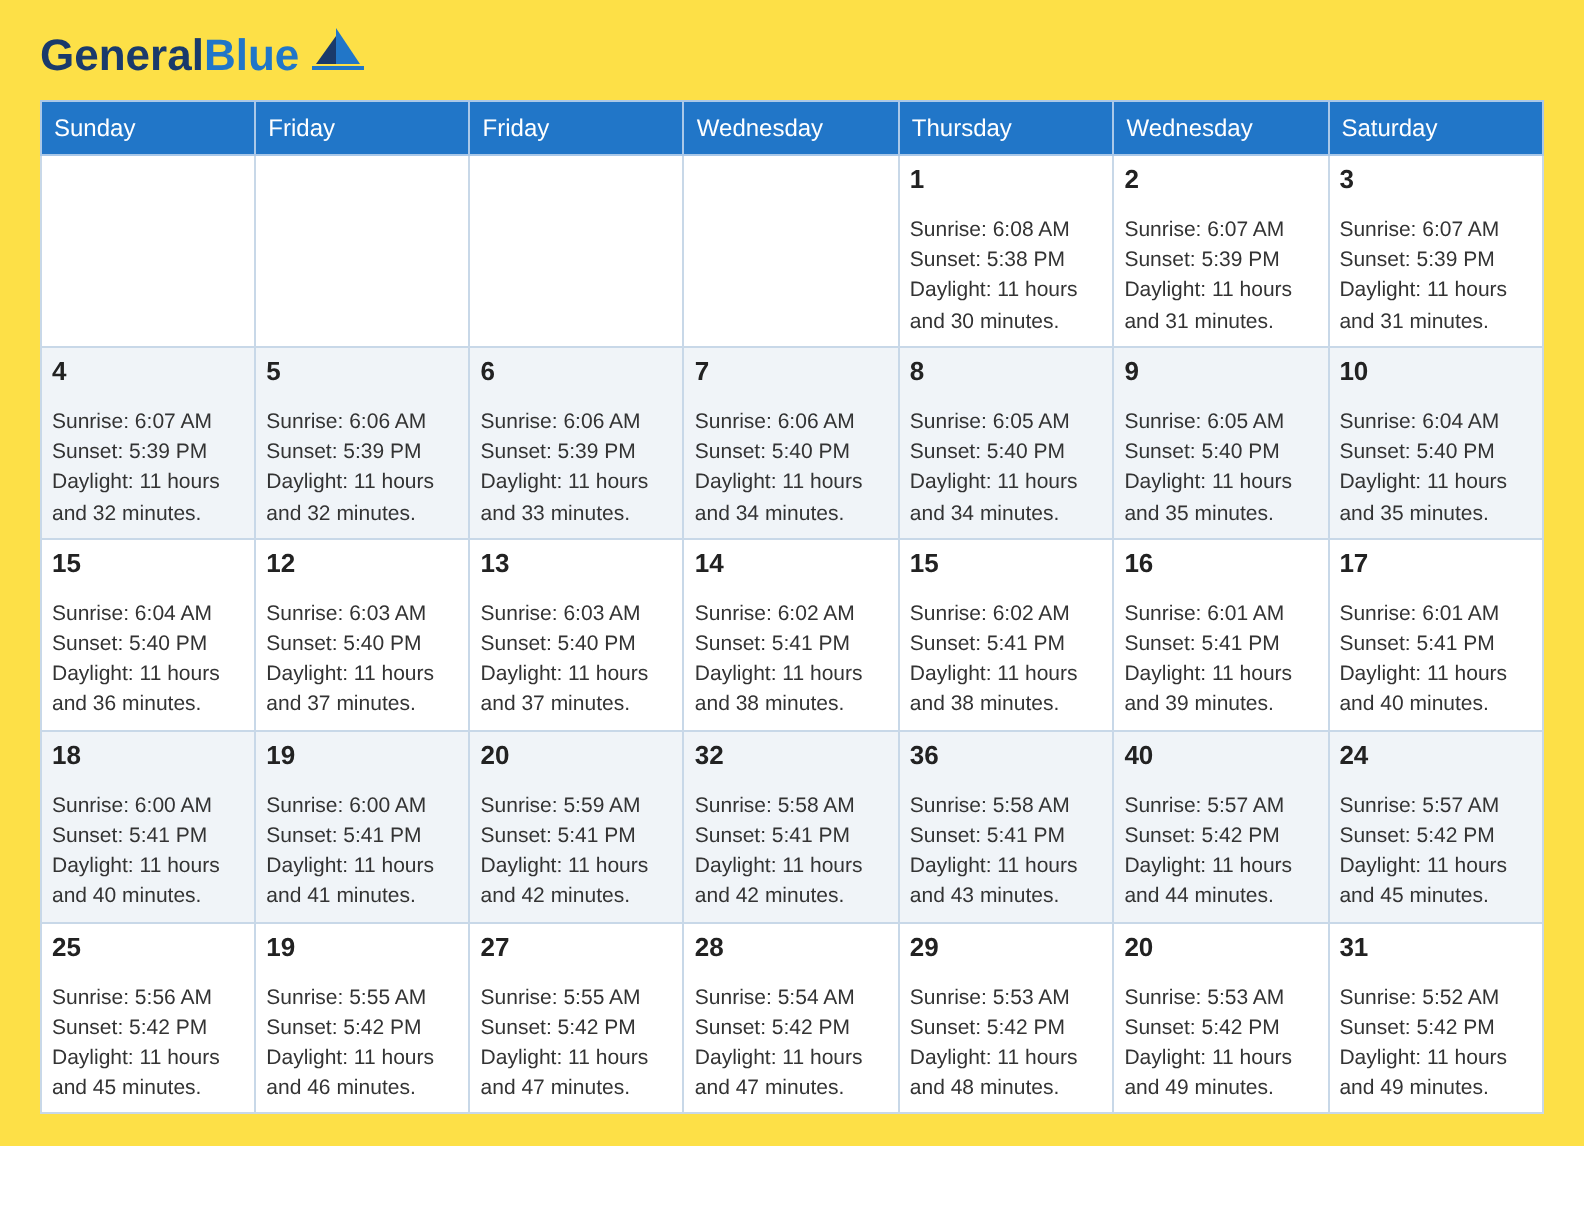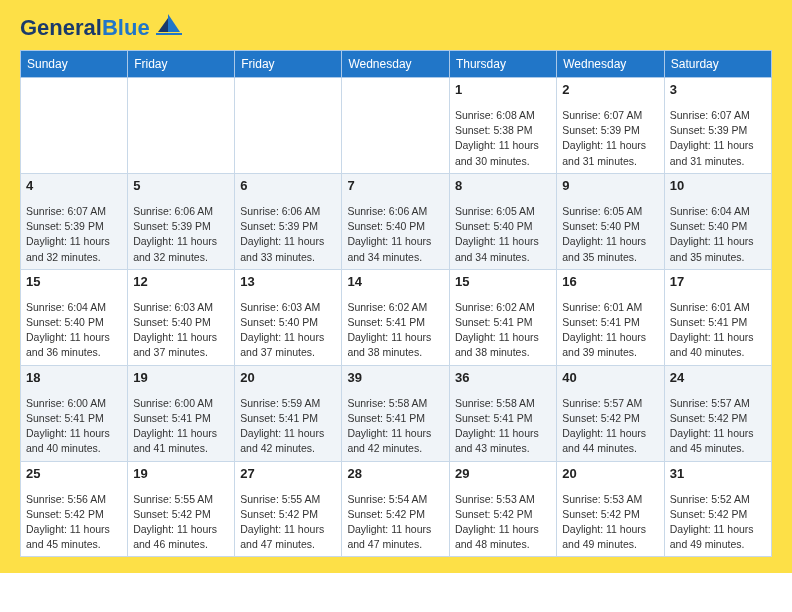--- a/index.html
+++ b/index.html
@@ -216,21 +216,21 @@
           </td>
           <td>
             <div class="day-num">19</div>
             <div class="day-info">Sunrise: 6:00 AM<br>Sunset: 5:41 PM<br>Daylight: 11 hours<br>and 41 minutes.</div>
           </td>
           <td>
             <div class="day-num">20</div>
             <div class="day-info">Sunrise: 5:59 AM<br>Sunset: 5:41 PM<br>Daylight: 11 hours<br>and 42 minutes.</div>
           </td>
           <td>
-            <div class="day-num">39</div>
+            <div class="day-num">32</div>
             <div class="day-info">Sunrise: 5:58 AM<br>Sunset: 5:41 PM<br>Daylight: 11 hours<br>and 42 minutes.</div>
           </td>
           <td>
             <div class="day-num">36</div>
             <div class="day-info">Sunrise: 5:58 AM<br>Sunset: 5:41 PM<br>Daylight: 11 hours<br>and 43 minutes.</div>
           </td>
           <td>
             <div class="day-num">40</div>
             <div class="day-info">Sunrise: 5:57 AM<br>Sunset: 5:42 PM<br>Daylight: 11 hours<br>and 44 minutes.</div>
           </td>

